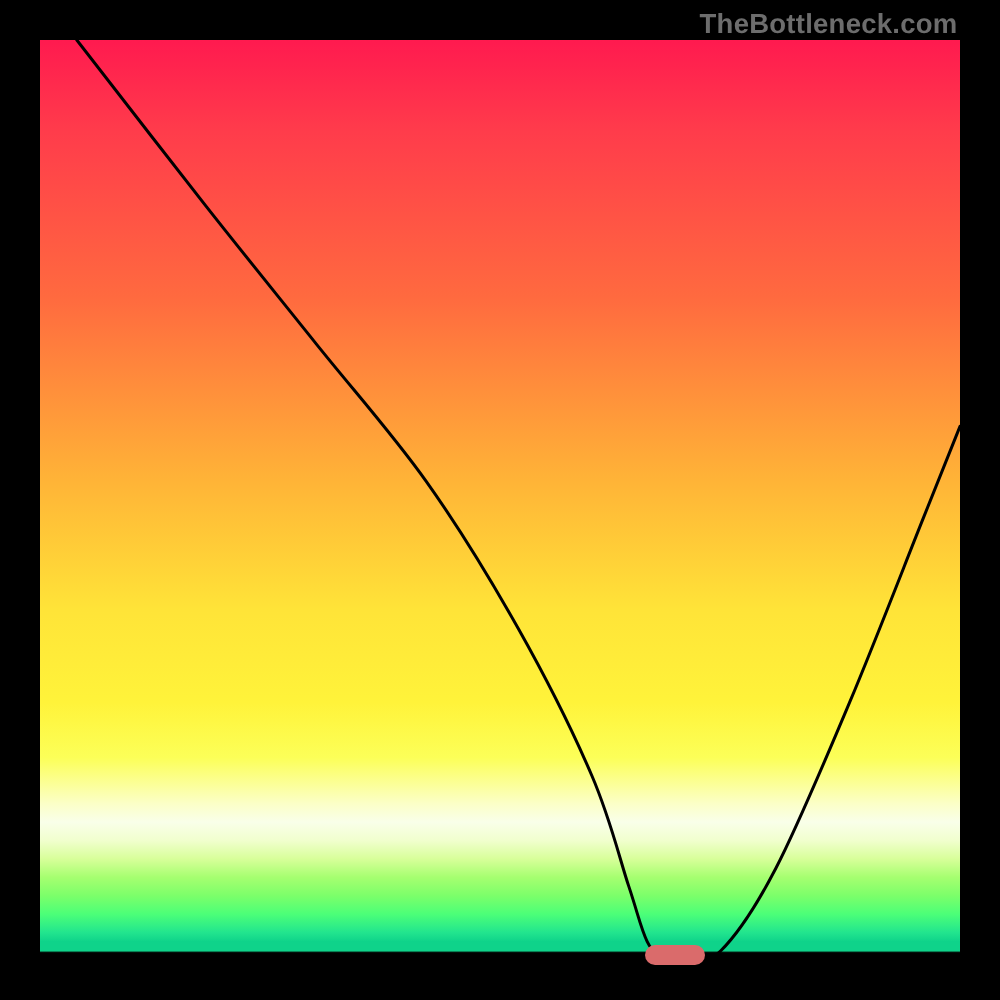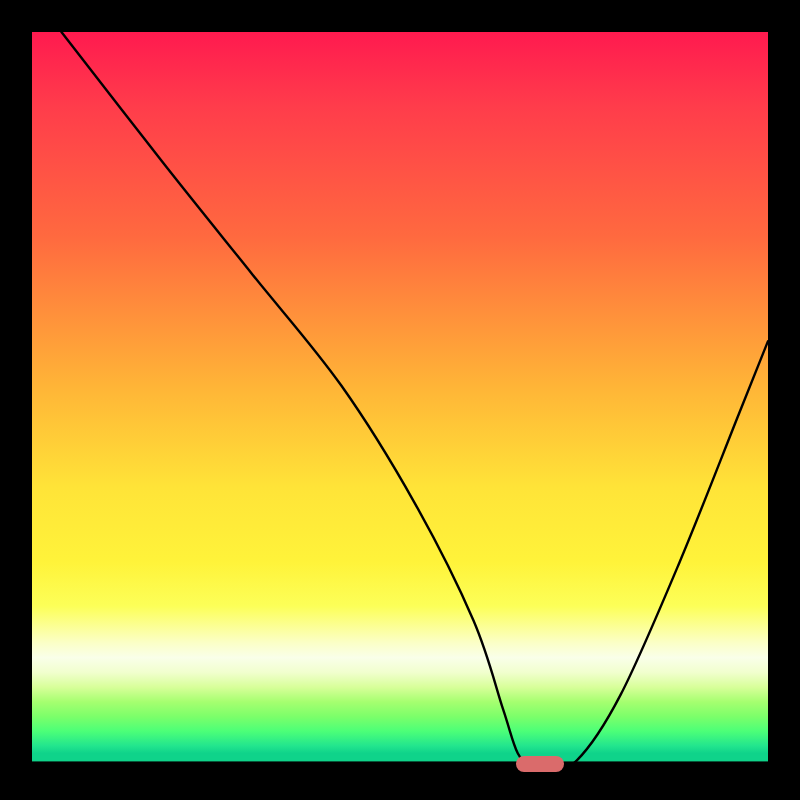--- a/index.html
+++ b/index.html
@@ -78,20 +78,21 @@
     z-index: 11;
   }
 </style>
 </head>
 <body>
 
 <div class="frame">
 
   <div class="plot"></div>
 
+  <div class="watermark">TheBottleneck.com</div>
 
   <svg class="curve" viewBox="0 0 736 736" preserveAspectRatio="none">
     <path id="curve-path" fill="none" stroke="#000" stroke-width="2.4" stroke-linecap="round" stroke-linejoin="round" d="M 29.44 0 C 46.61333333333333 22.080000000000002, 100.58666666666666 92.00000000000003, 132.48 132.48000000000002 C 164.37333333333333 172.96, 191.35999999999999 206.08, 220.79999999999998 242.88 C 250.23999999999998 279.68, 282.1333333333333 315.25333333333333, 309.12 353.28 C 336.1066666666667 391.3066666666666, 360.64000000000004 431.7866666666667, 382.72 471.04 C 404.8 510.29333333333335, 426.88 554.4533333333333, 441.59999999999997 588.8 C 456.31999999999994 623.1466666666666, 463.68 655.04, 471.04 677.12 C 478.40000000000003 699.2, 480.85333333333335 711.4666666666667, 485.76000000000005 721.28 C 490.66666666666674 731.0933333333332, 495.5733333333334 733.5466666666666, 500.48 736 C 505.38666666666666 738.4533333333334, 507.8399999999999 737.2266666666667, 515.1999999999999 736 C 522.56 734.7733333333333, 532.3733333333333 740.9066666666666, 544.64 728.64 C 556.9066666666666 716.3733333333333, 571.6266666666668 695.52, 588.8000000000001 662.4 C 605.9733333333334 629.28, 628.0533333333333 576.5333333333333, 647.68 529.92 C 667.3066666666666 483.3066666666666, 691.8399999999999 419.52000000000004, 706.56 382.72 C 721.28 345.92, 731.0933333333334 321.38666666666666, 736 309.12"></path>
   </svg>
 
   <div class="marker" id="marker" style="left: 515.92px; top: 756.32px; width: 47.84px;"></div>
 
 </div>
 
 </body></html>

